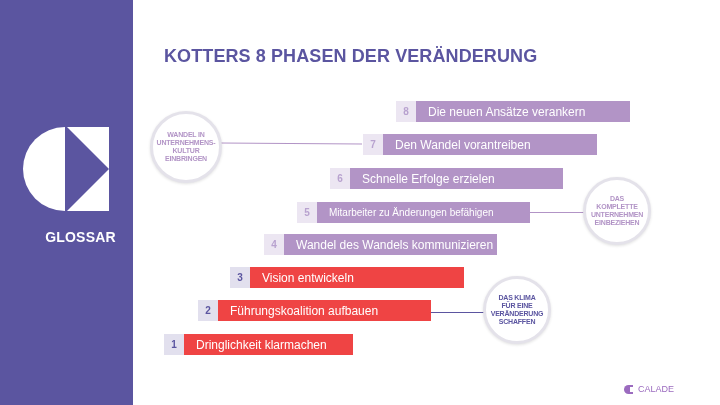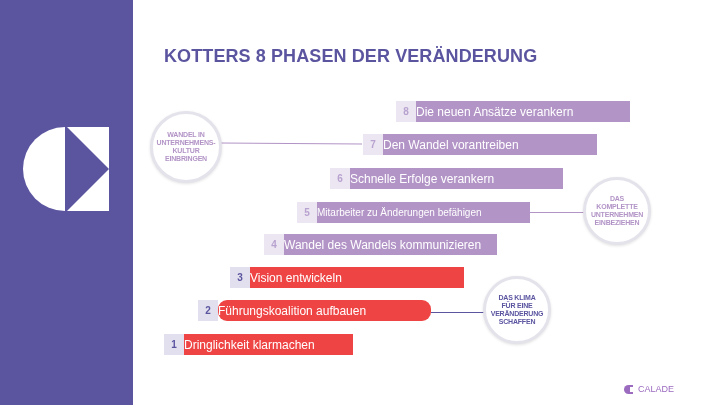--- a/index.html
+++ b/index.html
@@ -4,71 +4,72 @@
 <style>
   html,body{margin:0;padding:0;}
   body{width:720px;height:405px;position:relative;overflow:hidden;background:#ffffff;font-family:"Liberation Sans","DejaVu Sans",sans-serif;}
   .sidebar{position:absolute;left:0;top:0;width:133px;height:405px;background:#5b55a0;}
   .logo{position:absolute;left:22px;top:127px;width:87px;height:84px;}
   .gloss{position:absolute;left:0;width:133px;top:229px;text-align:center;color:#fff;font-weight:bold;font-size:14px;letter-spacing:0.2px;}
   .gloss span{position:relative;left:14px;}
   .title{position:absolute;left:164px;top:46px;font-size:18px;font-weight:bold;color:#5b55a0;letter-spacing:0.1px;}
   .step{position:absolute;height:21px;display:flex;}
   .step .num{width:20px;height:21px;display:flex;align-items:center;justify-content:center;font-size:10px;font-weight:bold;}
-  .step .bar{height:21px;display:flex;align-items:center;padding-left:0;color:#fff;font-size:12px;white-space:nowrap;box-sizing:border-box;}
+  .step .bar{height:21px;display:flex;align-items:center;padding-left:12px;color:#fff;font-size:12px;white-space:nowrap;box-sizing:border-box;}
   .light .num{background:#ece6f2;color:#b8a2cf;}
   .light .bar{background:#b294c6;}
   .dark .num{background:#e2e0ee;color:#5b55a0;}
   .dark .bar{background:#ef4444;}
   .line{position:absolute;height:1px;}
   .circle{position:absolute;border-radius:50%;background:#fff;border:3px solid #e4e2ea;box-shadow:0 1px 3px rgba(0,0,0,0.12);display:flex;align-items:center;justify-content:center;text-align:center;font-family:"Liberation Sans Narrow","Liberation Sans",sans-serif;font-weight:bold;font-size:7px;line-height:8px;box-sizing:border-box;letter-spacing:-0.2px;}
   .brand{position:absolute;left:624px;top:384px;display:flex;align-items:center;color:#9b6bbf;font-size:9px;font-weight:normal;}
   .brand .c{width:9px;height:9px;background:#9b6bbf;border-radius:50% 0 0 50%;margin-right:5px;position:relative;}
   .brand .c:after{content:"";position:absolute;right:0;top:2px;width:3px;height:5px;background:#fff;}
 </style>
 </head>
 <body>
 
 <div class="sidebar">
   <svg class="logo" viewBox="0 0 87 84">
     <path d="M43,0 A42,42 0 0 0 43,84 Z" fill="#fff"></path>
     <path d="M45,0 L87,0 L87,42 Z" fill="#fff"></path>
     <path d="M45,84 L87,84 L87,42 Z" fill="#fff"></path>
   </svg>
+  <div class="gloss"><span>GLOSSAR</span></div>
 </div>
 
 <div class="title">KOTTERS 8 PHASEN DER VERÄNDERUNG</div>
 
 <div class="line" style="left:220px;top:143px;width:142px;background:#b294c6;transform:rotate(0.4deg);"></div>
 <div class="line" style="left:530px;top:212px;width:55px;background:#b294c6;"></div>
 <div class="line" style="left:431px;top:312px;width:54px;background:#5b55a0;"></div>
 
 <div class="step dark" style="left:164px;top:334px;">
   <div class="num">1</div>
   <div class="bar" style="width:169px;">Dringlichkeit klarmachen</div>
 </div>
 <div class="step dark" style="left:198px;top:300px;">
   <div class="num">2</div>
-  <div class="bar" style="width:213px;border-radius:9px;">Führungskoalition aufbauen</div>
+  <div class="bar" style="width:213px;">Führungskoalition aufbauen</div>
 </div>
 <div class="step dark" style="left:230px;top:267px;">
   <div class="num">3</div>
   <div class="bar" style="width:214px;">Vision entwickeln</div>
 </div>
 <div class="step light" style="left:264px;top:234px;">
   <div class="num">4</div>
   <div class="bar" style="width:213px;">Wandel des Wandels kommunizieren</div>
 </div>
 <div class="step light" style="left:297px;top:202px;">
   <div class="num">5</div>
   <div class="bar" style="width:213px;font-size:10px;">Mitarbeiter zu Änderungen befähigen</div>
 </div>
 <div class="step light" style="left:330px;top:168px;">
   <div class="num">6</div>
-  <div class="bar" style="width:213px;">Schnelle Erfolge verankern</div>
+  <div class="bar" style="width:213px;">Schnelle Erfolge erzielen</div>
 </div>
 <div class="step light" style="left:363px;top:134px;">
   <div class="num">7</div>
   <div class="bar" style="width:214px;">Den Wandel vorantreiben</div>
 </div>
 <div class="step light" style="left:396px;top:101px;">
   <div class="num">8</div>
   <div class="bar" style="width:214px;">Die neuen Ansätze verankern</div>
 </div>
 

